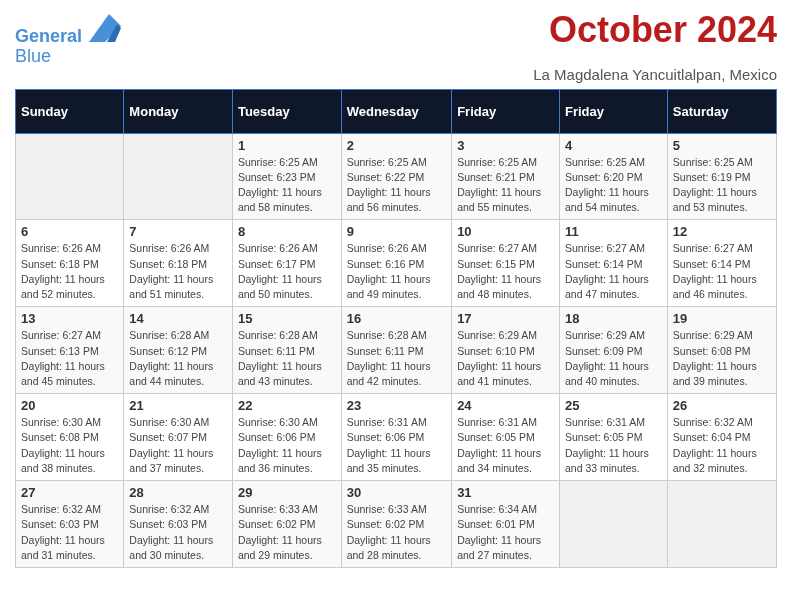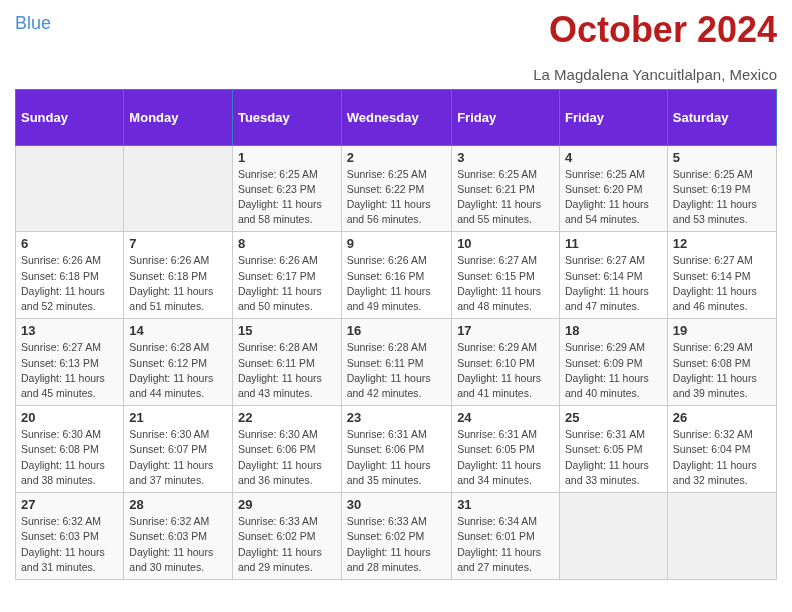--- a/index.html
+++ b/index.html
@@ -48,23 +48,23 @@
       font-size: 15px;
       color: #555;
       margin-top: 16px;
     }
     table {
       width: 100%;
       border-collapse: collapse;
       font-size: 11px;
     }
     thead tr th {
-      background-color: #6d28d9;
+      background-color: #0f172a;
       color: #fff;
-      padding: 20px 5px;
+      padding: 14px 5px;
       text-align: left;
       font-size: 13px;
       font-weight: bold;
       border: 1px solid #3a7bc8;
     }
     tbody tr td {
       border: 1px solid #ccc;
       vertical-align: top;
       padding: 4px 5px;
       height: 82px;
@@ -90,20 +90,27 @@
     td.empty {
       background: #f0f0f0 !important;
     }
   </style>
 </head>
 <body>
 
 <div class="header">
   <div class="logo">
     <div>
+      <div class="logo-text">
+        <span>General</span>
+        <svg class="logo-icon" viewBox="0 0 32 28" xmlns="http://www.w3.org/2000/svg">
+          <polygon points="0,28 20,0 32,12 16,28" fill="#4a90d9"></polygon>
+          <polygon points="18,28 28,10 32,14 26,28" fill="#2a6db5"></polygon>
+        </svg>
+      </div>
       <div class="logo-text" style="color:#4a90d9;font-size:18px;font-weight:normal;">Blue</div>
     </div>
   </div>
   <div class="title-section">
     <div class="month-title">October 2024</div>
     <div class="location-title">La Magdalena Yancuitlalpan, Mexico</div>
   </div>
 </div>
 
 <table>

